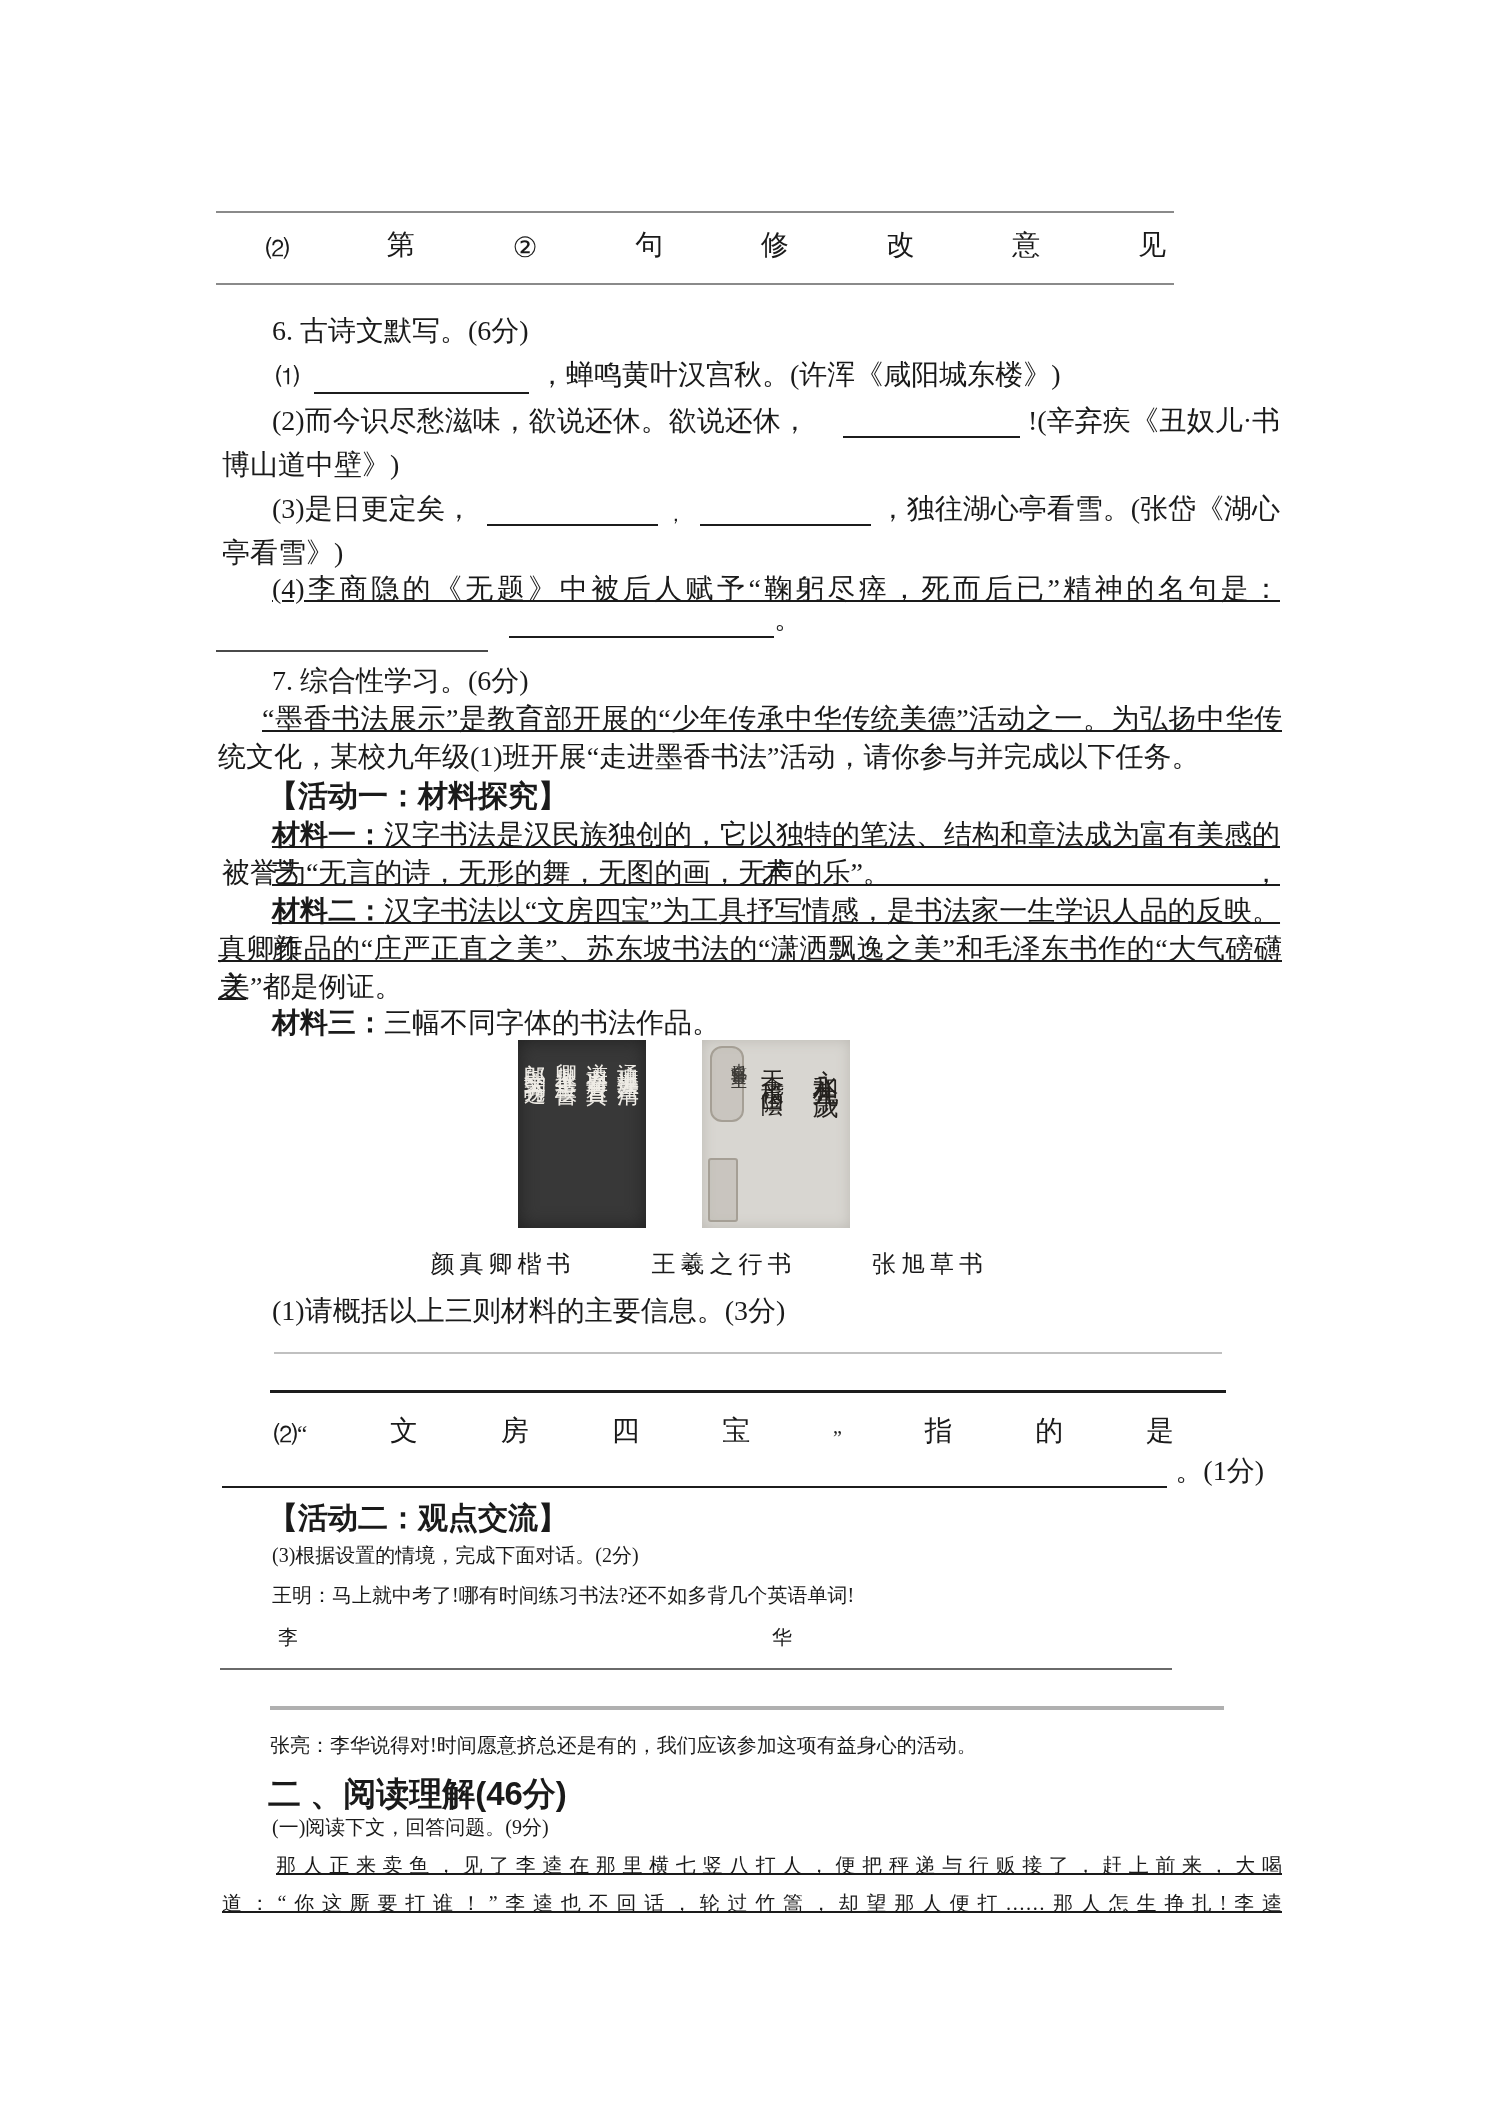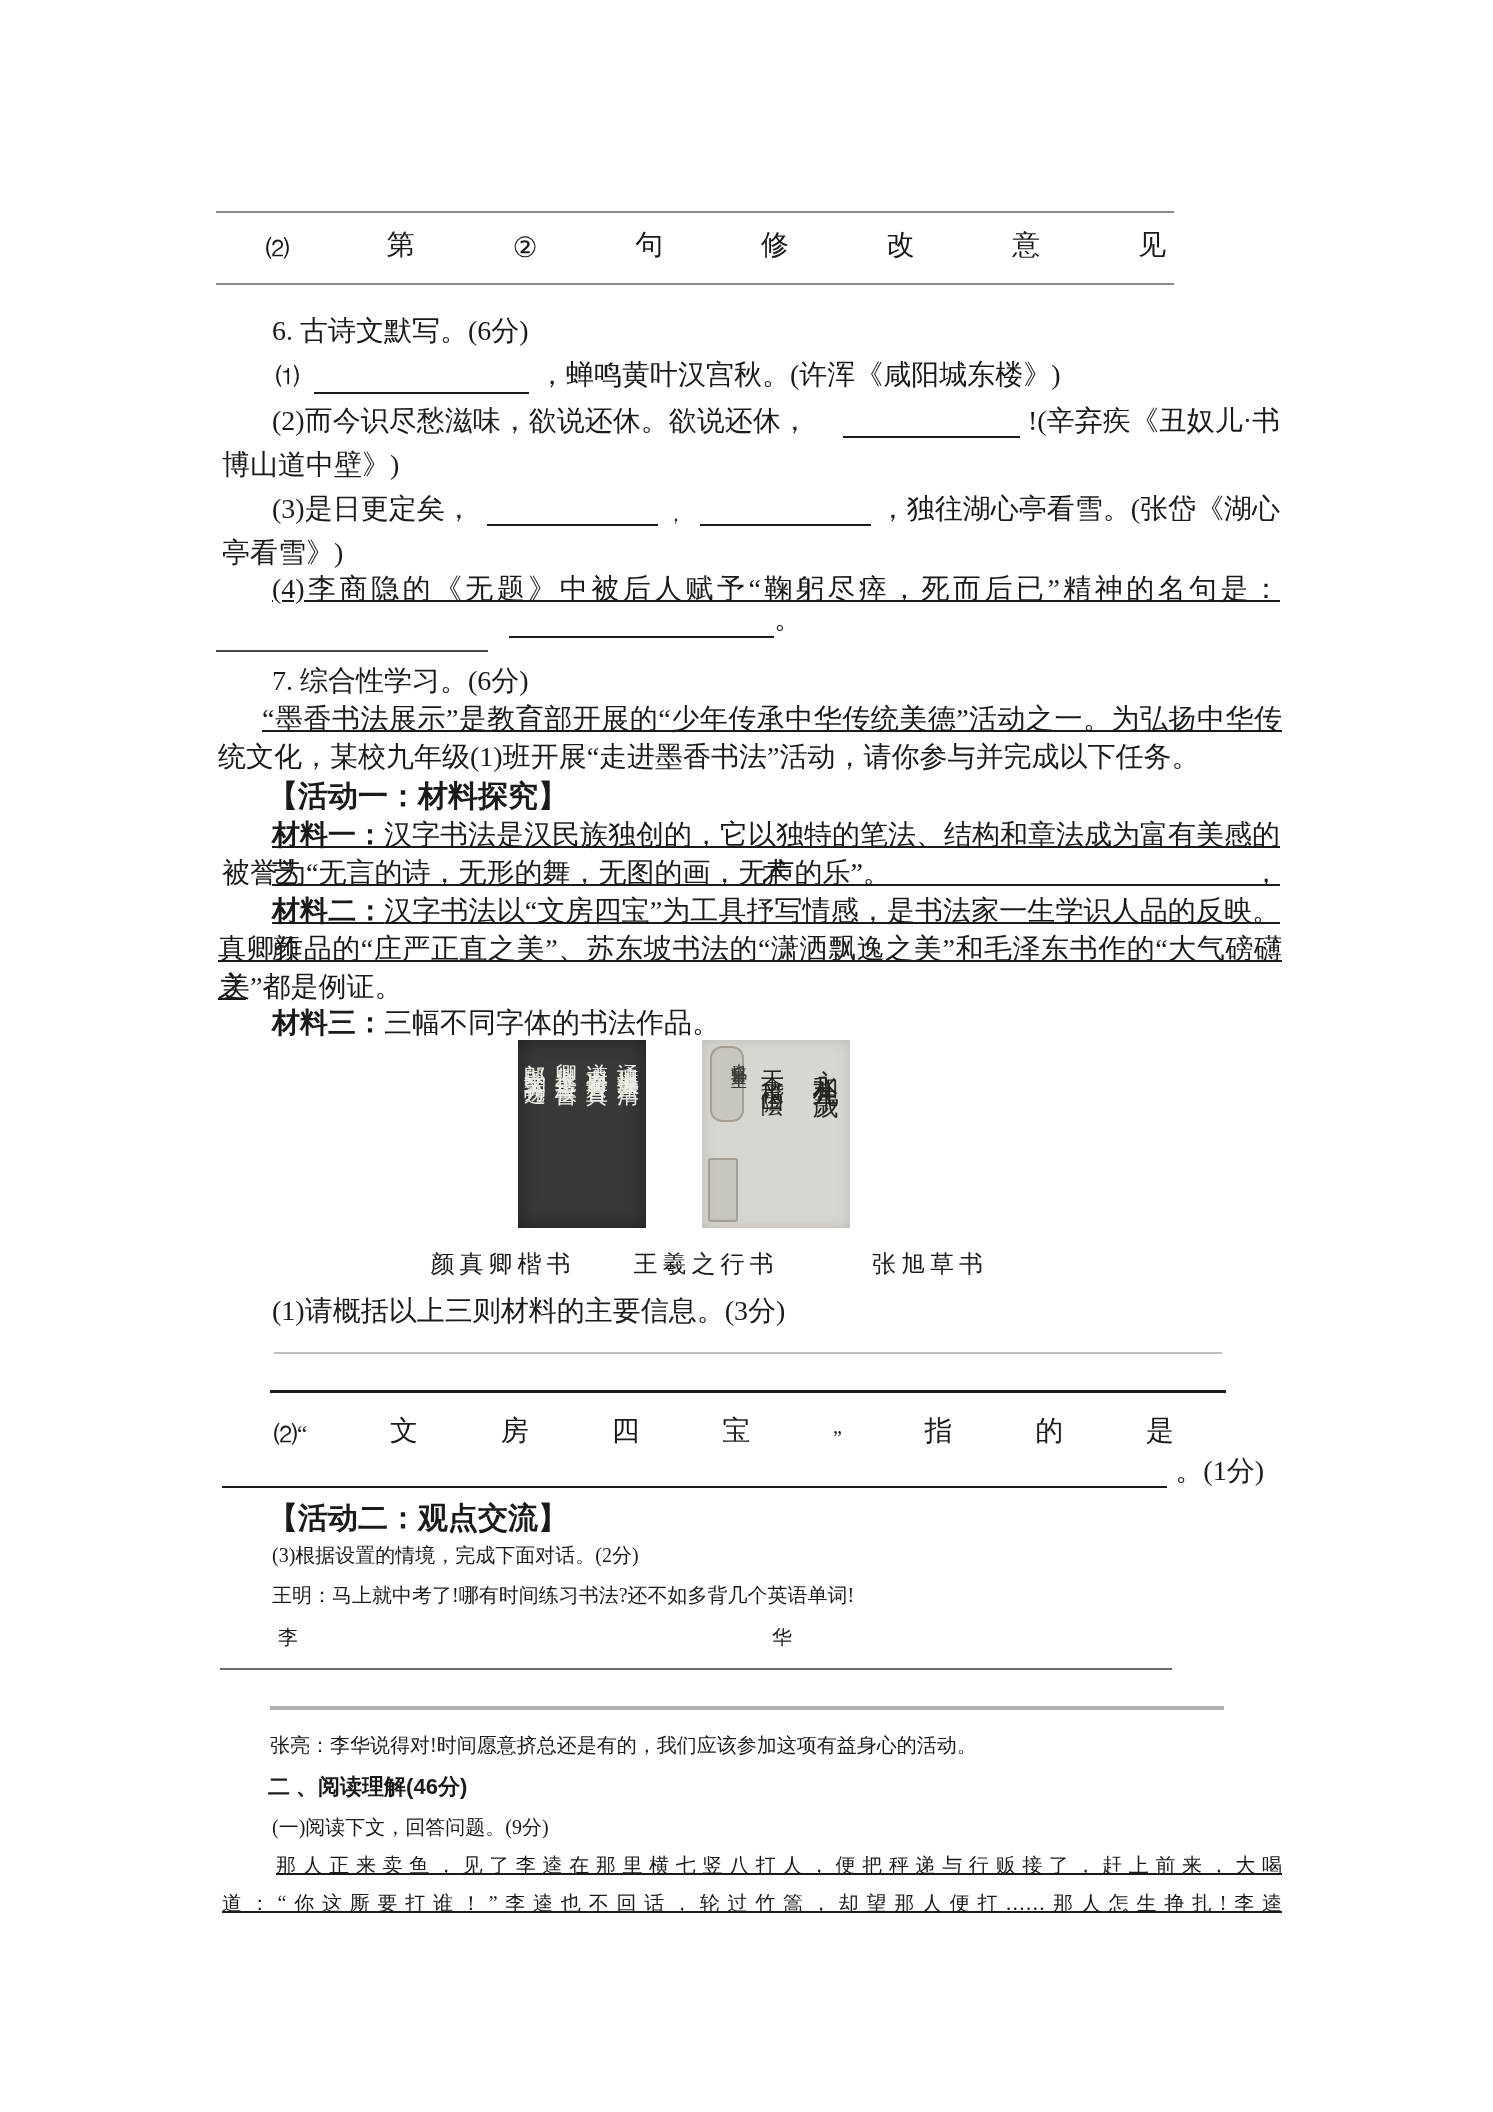--- a/index.html
+++ b/index.html
@@ -132,21 +132,21 @@
     <div class="col">郎舉文詞秀逸</div>
   </div>
   <div class="art2">
     <div class="seal seal1"></div>
     <div class="seal seal2"></div>
     <div class="col c1">永和九年歲</div>
     <div class="col c2">于會稽山陰</div>
     <div class="col c3">也羣賢畢至</div>
   </div>
   <div class="abs caption" style="left:428px;top:1248px;width:150px;">颜真卿楷书</div>
-  <div class="abs caption" style="left:631px;top:1248px;width:150px;text-align:center;">王羲之行书</div>
+  <div class="abs caption" style="left:649px;top:1248px;width:150px;text-align:center;">王羲之行书</div>
   <div class="abs caption" style="left:855px;top:1248px;width:150px;">张旭草书</div>
 
   <div class="abs" style="left:272px;top:1292px;">(1)请概括以上三则材料的主要信息。(3分)</div>
   <div class="rule" style="left:274px;top:1352px;width:948px;background:#c0c0c0;"></div>
   <div class="rule" style="left:270px;top:1390px;width:956px;height:3px;background:#1c1c1c;"></div>
 
   <div class="abs jrow" style="left:274px;top:1412px;width:900px;">
     <span><span class="pnum">⑵“</span></span>
     <span>文</span>
     <span>房</span>
@@ -164,18 +164,18 @@
 
   <div class="abs hei" style="left:268px;top:1498px;font-size:30px;">【活动二：观点交流】</div>
   <div class="abs kai" style="left:272px;top:1542px;">(3)根据设置的情境，完成下面对话。(2分)</div>
   <div class="abs kai" style="left:272px;top:1582px;">王明：马上就中考了!哪有时间练习书法?还不如多背几个英语单词!</div>
   <div class="abs kai" style="left:278px;top:1624px;">李</div>
   <div class="abs kai" style="left:772px;top:1624px;">华</div>
   <div class="rule" style="left:220px;top:1668px;width:952px;background:#6a6a6a;"></div>
   <div class="rule" style="left:270px;top:1706px;width:954px;height:4px;background:#b0b0b0;"></div>
   <div class="abs kai" style="left:270px;top:1732px;">张亮：李华说得对!时间愿意挤总还是有的，我们应该参加这项有益身心的活动。</div>
 
-  <div class="abs hei" style="left:268px;top:1772px;font-size:22px;">二 、阅读理解(46分)</div>
+  <div class="abs hei" style="left:268px;top:1772px;font-size:33px;">二 、阅读理解(46分)</div>
   <div class="abs kai" style="left:272px;top:1814px;">(一)阅读下文，回答问题。(9分)</div>
   <div class="abs kai jline" style="left:222px;top:1852px;width:1060px;padding-left:54px;box-sizing:border-box;">那人正来卖鱼，见了李逵在那里横七竖八打人，便把秤递与行贩接了，赶上前来，大喝</div>
   <div class="abs kai jline" style="left:222px;top:1890px;width:1060px;">道：“你这厮要打谁！”李逵也不回话，轮过竹篙，却望那人便打……那人怎生挣扎!李逵</div>
 
 </div>
 
 </body></html>

